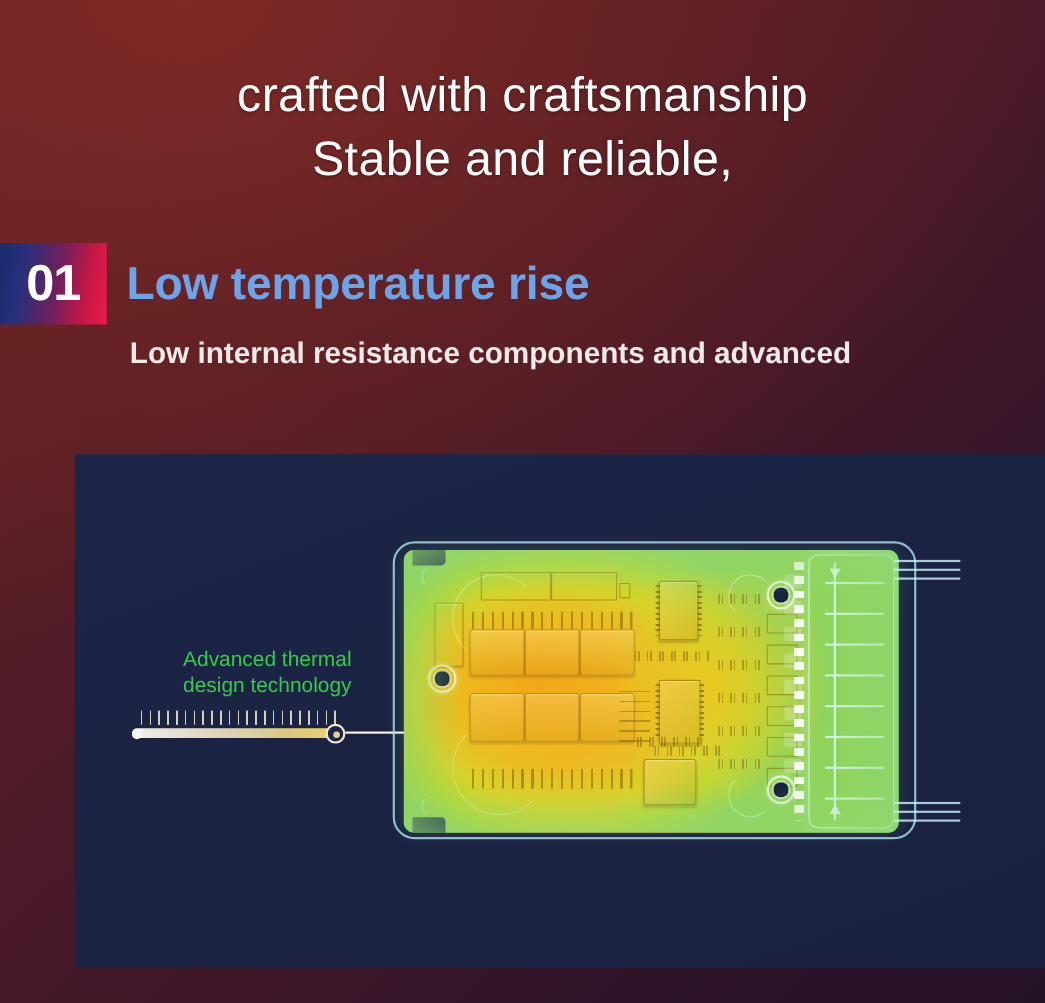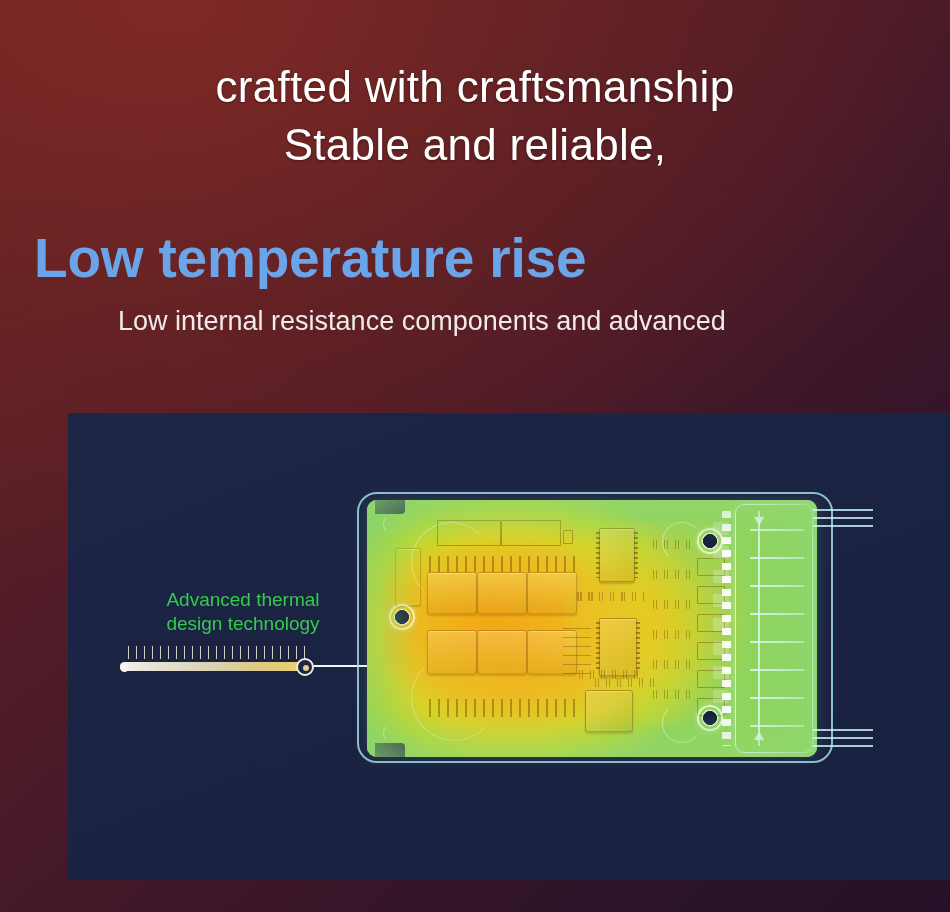--- a/index.html
+++ b/index.html
@@ -43,36 +43,36 @@
   #num-badge .num {
     color:#ffffff;
     font-size:46px;
     font-weight:700;
     line-height:1;
     letter-spacing:-1px;
     padding-bottom:3px;
   }
   #section-title {
     display:flex; align-items:center;
-    padding-left:34px;
+    padding-left:18px;
     color:#6ba5e9;
-    font-size:55px;
+    font-size:42px;
     font-weight:700;
     letter-spacing:-0.2px;
   }
 
   
   #description {
     position:absolute;
     left:118px; top:303px;
     width:760px;
     color:#f1eaea;
     font-size:27px;
     line-height:37px;
-    font-weight:400;
+    font-weight:700;
   }
   #description .desc-line { display:block; }
 
   
   #thermal-panel {
     position:absolute;
     left:68px; top:413px;
     width:936px; height:467px;
     background:linear-gradient(160deg,#1d2647 0%, #1b2343 40%, #192040 100%);
     overflow:hidden;
@@ -301,20 +301,23 @@
 </style>
 </head>
 <body>
 
 <div id="headline">
   <span class="hl-line">crafted with craftsmanship</span>
   <span class="hl-line">Stable and reliable,</span>
 </div>
 
 <div id="section-row">
+  <div id="num-badge">
+    <span class="num">01</span>
+  </div>
   <div id="section-title">Low temperature rise</div>
 </div>
 
 <div id="description">
   <span class="desc-line">Low internal resistance components and advanced</span>
 </div>
 
 <div id="thermal-panel">
 
   <div id="annotation">

